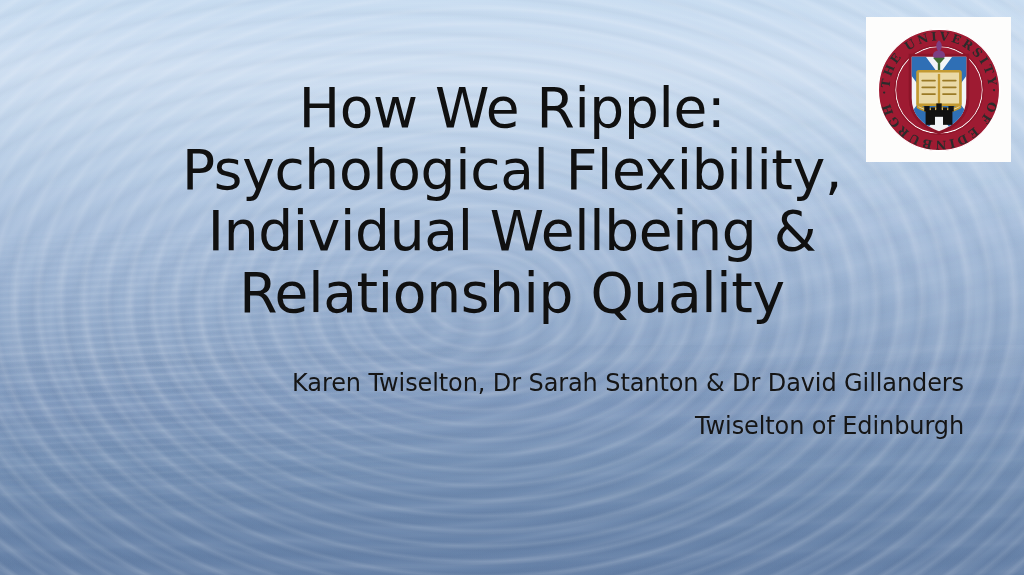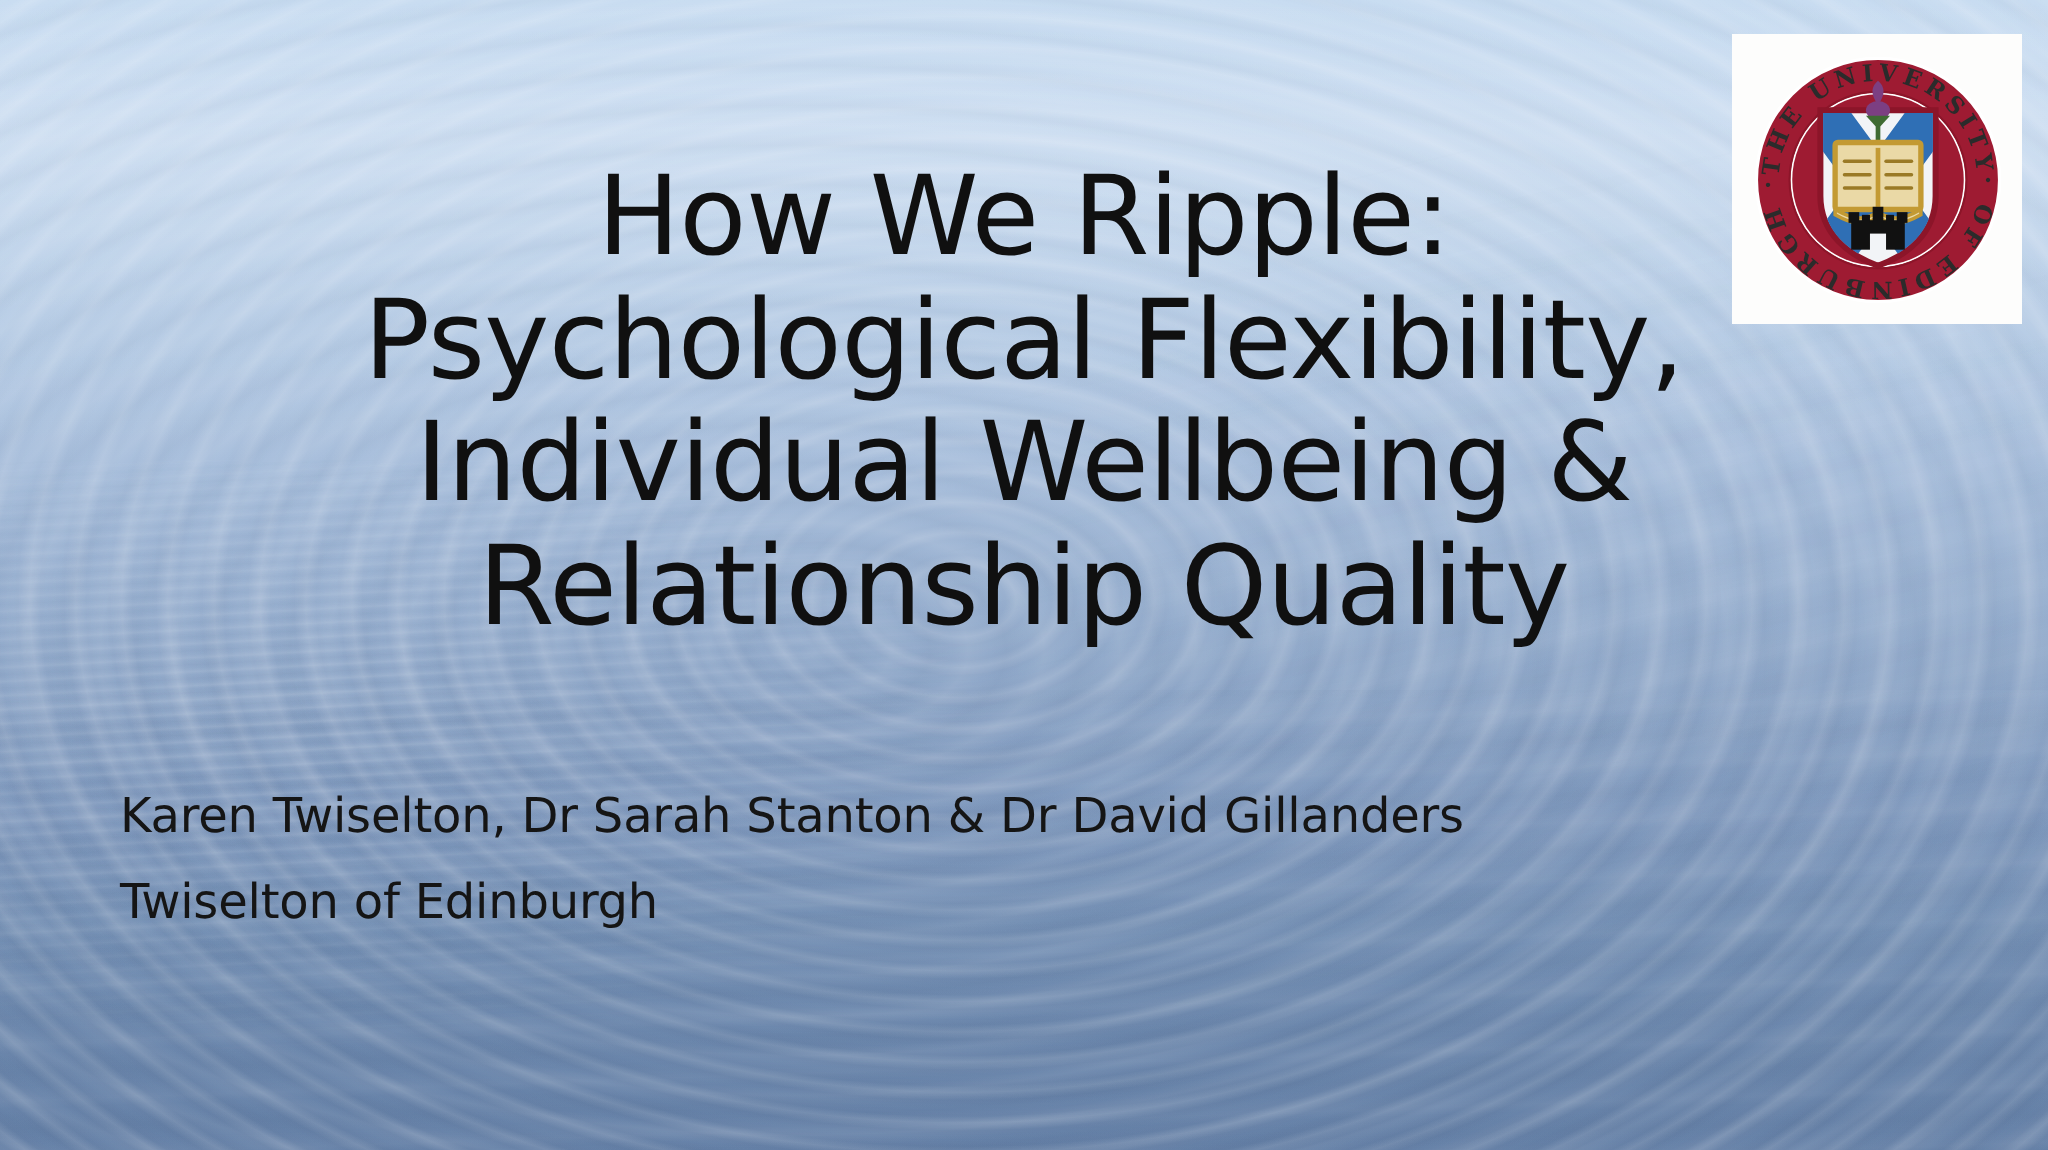--- a/index.html
+++ b/index.html
@@ -142,23 +142,22 @@
     line-height:1.12;
     color:#101010;
     letter-spacing:-0.3px;
     white-space:pre-line;
   }
 
   .subtitle-block {
     position:absolute;
     left:60px; top:362px;
     width:904px;
-    text-align:left;
+    text-align:right;
     z-index:6;
-    margin-top:25px;
   }
 
   .subtitle-line {
     font-family:"DejaVu Sans", sans-serif;
     font-size:24px;
     font-weight:400;
     line-height:1.78;
     color:#151515;
     letter-spacing:-0.1px;
   }

